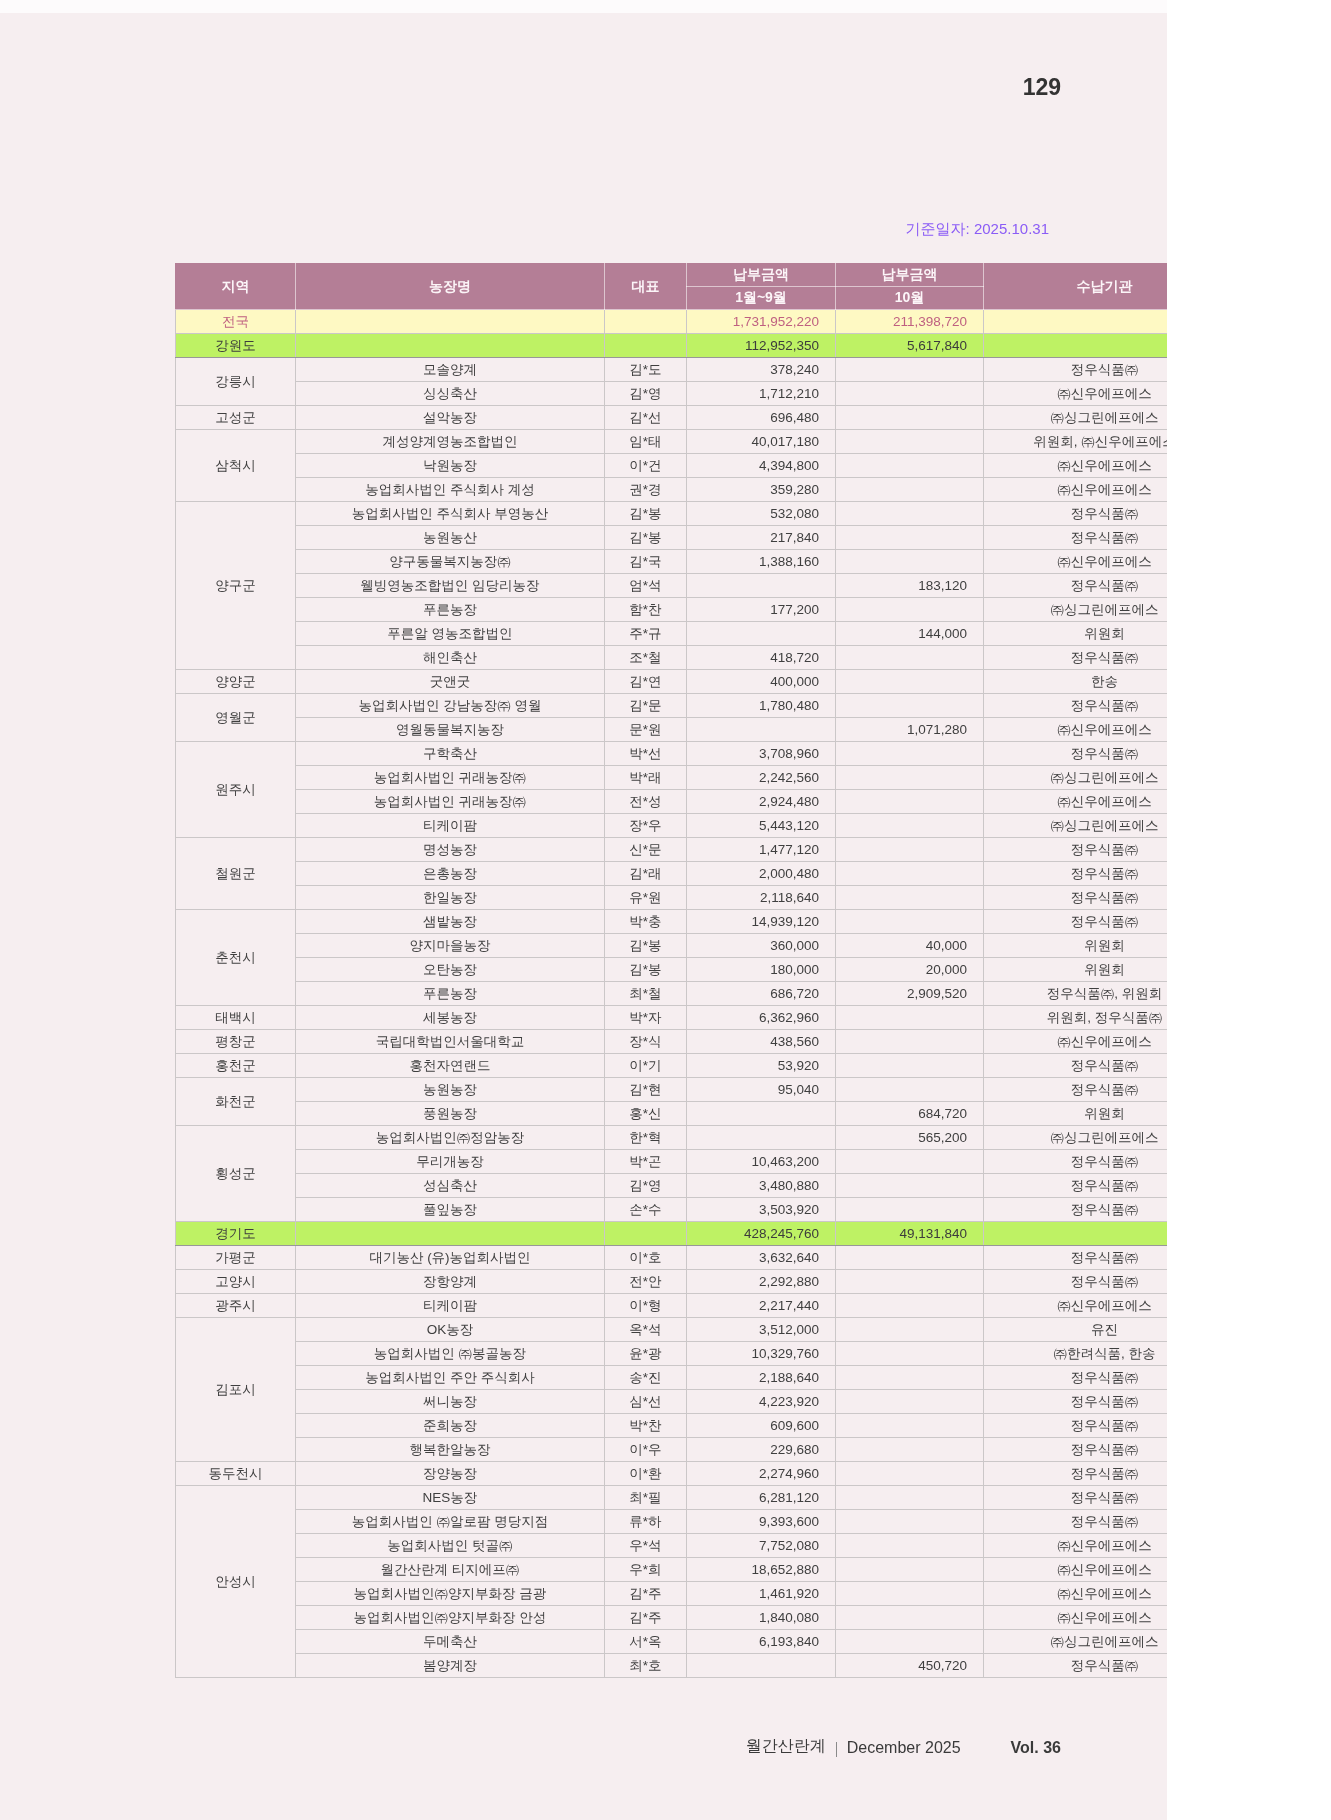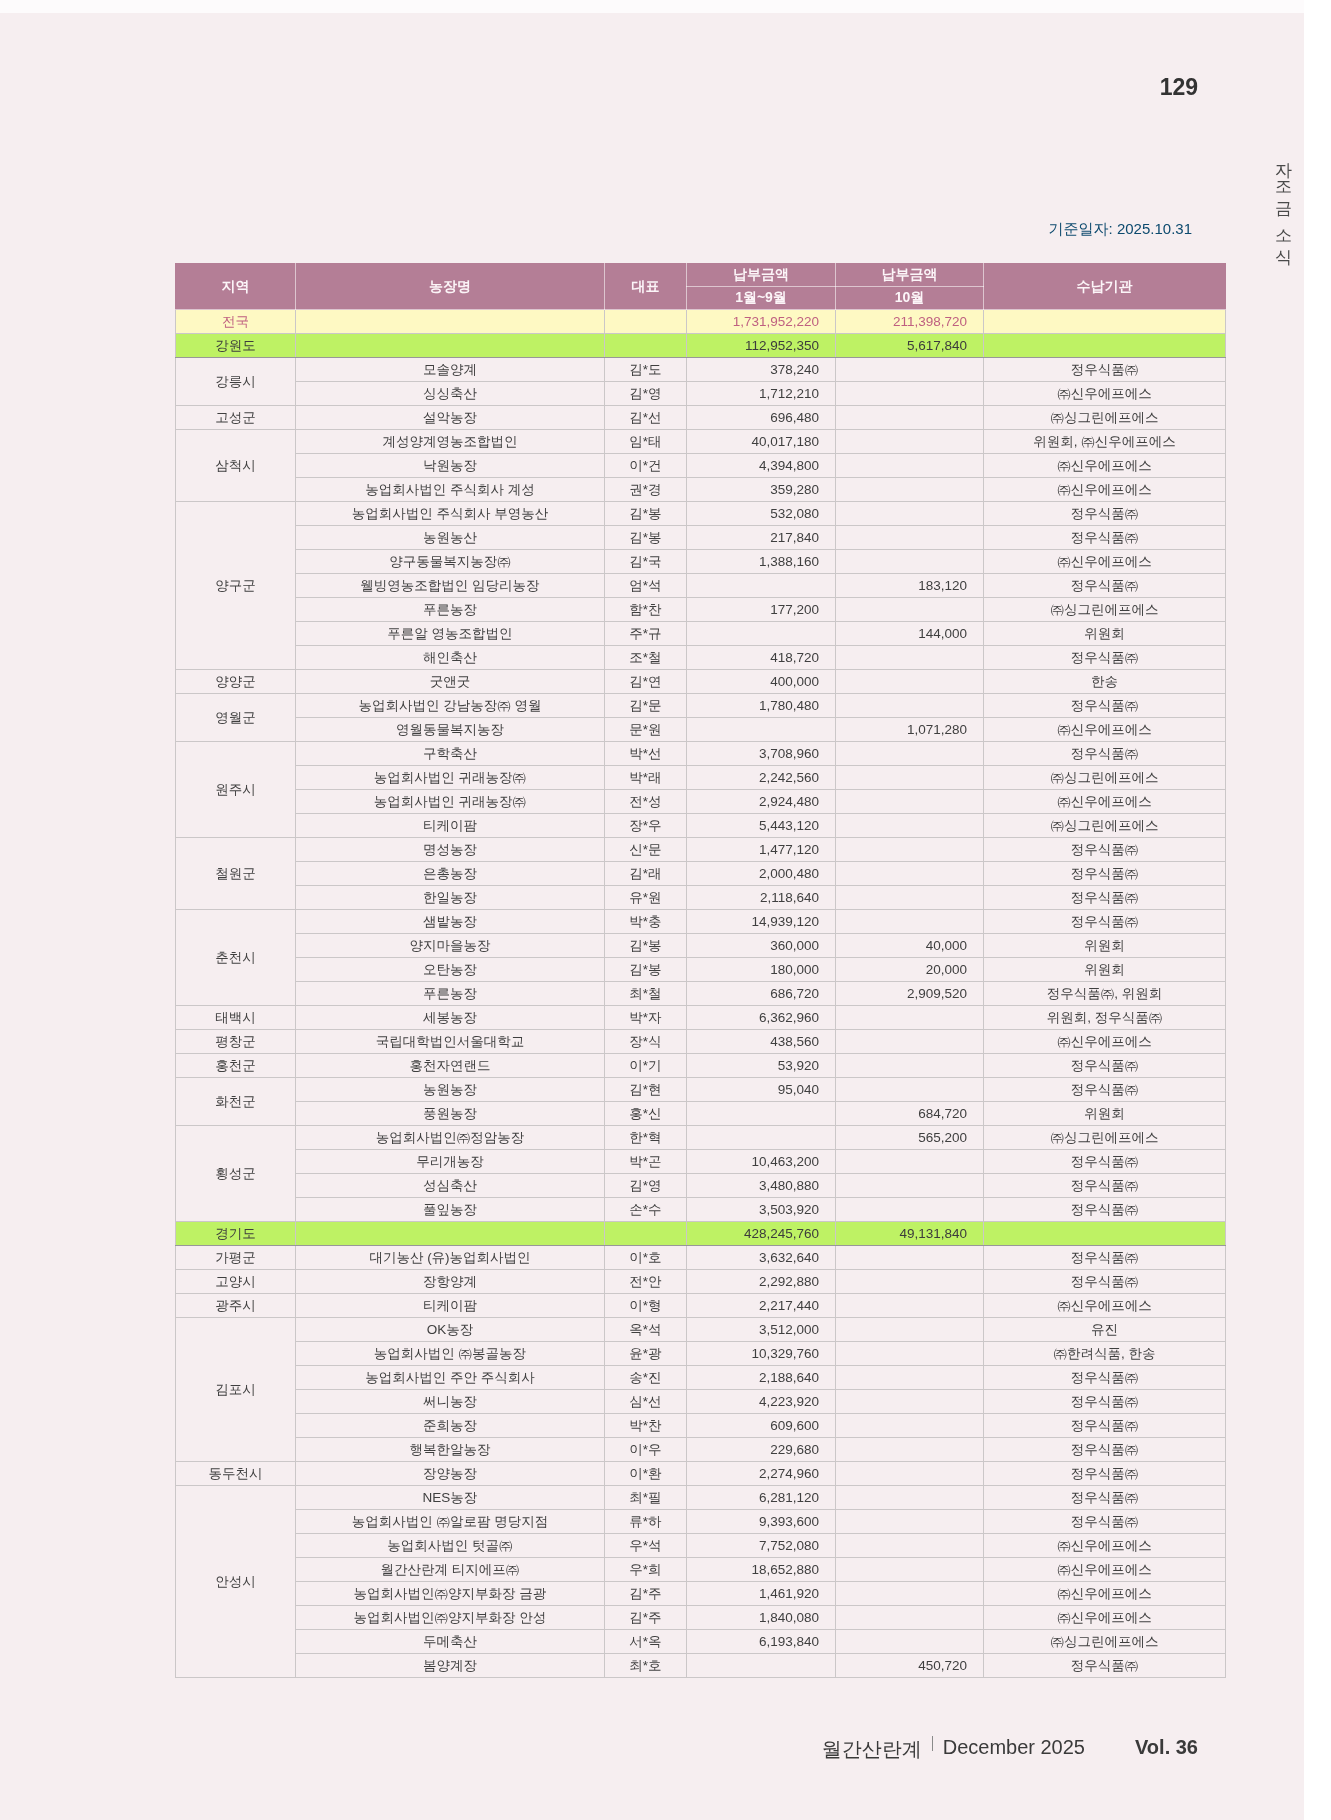--- a/index.html
+++ b/index.html
@@ -1,39 +1,39 @@
 <!DOCTYPE html>
 <html lang="ko"><head>
 <meta charset="utf-8">
 <style>
   html,body{margin:0;padding:0;}
   .page{
     position:relative;
-    width:1304px;height:1820px;
+    width:1167px;height:1820px;
     background:#f6eef0;
     font-family:"Liberation Sans",sans-serif;
     overflow:hidden;
   }
   .top-strip{position:absolute;top:0;left:0;width:1331px;height:13px;background:#fdfbfc;}
   .page-number{
     position:absolute;top:74px;right:106px;
     font-size:23px;font-weight:bold;color:#333;
   }
   .side-label{
     position:absolute;top:150px;left:1272px;
     writing-mode:vertical-rl;
     font-size:17px;color:#4a4a4a;letter-spacing:3px;
   }
   .doc-title{
     position:absolute;top:146px;left:175px;
     font-size:31px;font-weight:bold;color:#242424;letter-spacing:-1px;
   }
   .ref-date{
-    position:absolute;top:220px;right:112px;
-    font-size:15px;color:#0c4a6e;
+    position:absolute;top:220px;right:118px;
+    font-size:15px;color:#8b5cf6;
   }
   .tbl-wrap{position:absolute;top:263px;left:175px;}
   table{
     border-collapse:collapse;table-layout:fixed;
     width:1050px;
     border:1px solid #9b9b9b;
   }
   thead th{
     background:#b47e96;color:#fcf5f8;
     font-size:14px;font-weight:bold;
@@ -50,21 +50,21 @@
     text-align:center;
     overflow:hidden;white-space:nowrap;
   }
   tbody td.num{text-align:right;padding-right:16px;}
   tr.total td{background:#fef9c3;color:#bf6080;}
   tr.province td{background:#bef264;color:#3c3c3c;border-top:1px solid #989898;border-bottom:1px solid #989898;}
   tr.grp td{border-top:1px solid #9e9e9e;}
   tbody td.region-cell{vertical-align:middle;}
   .footer{
     position:absolute;top:1736px;right:106px;
-    font-size:20px;color:#3a3a3a;display:flex;align-items:flex-start;gap:10px;
+    font-size:16px;color:#3a3a3a;display:flex;align-items:flex-end;gap:10px;
   }
   .footer .sep{width:1px;height:15px;background:#8a8a8a;display:inline-block;}
   .footer .vol{font-weight:bold;margin-left:40px;}
 </style>
 </head>
 <body>
 
 <div class="page">
   <div class="top-strip"></div>
 

